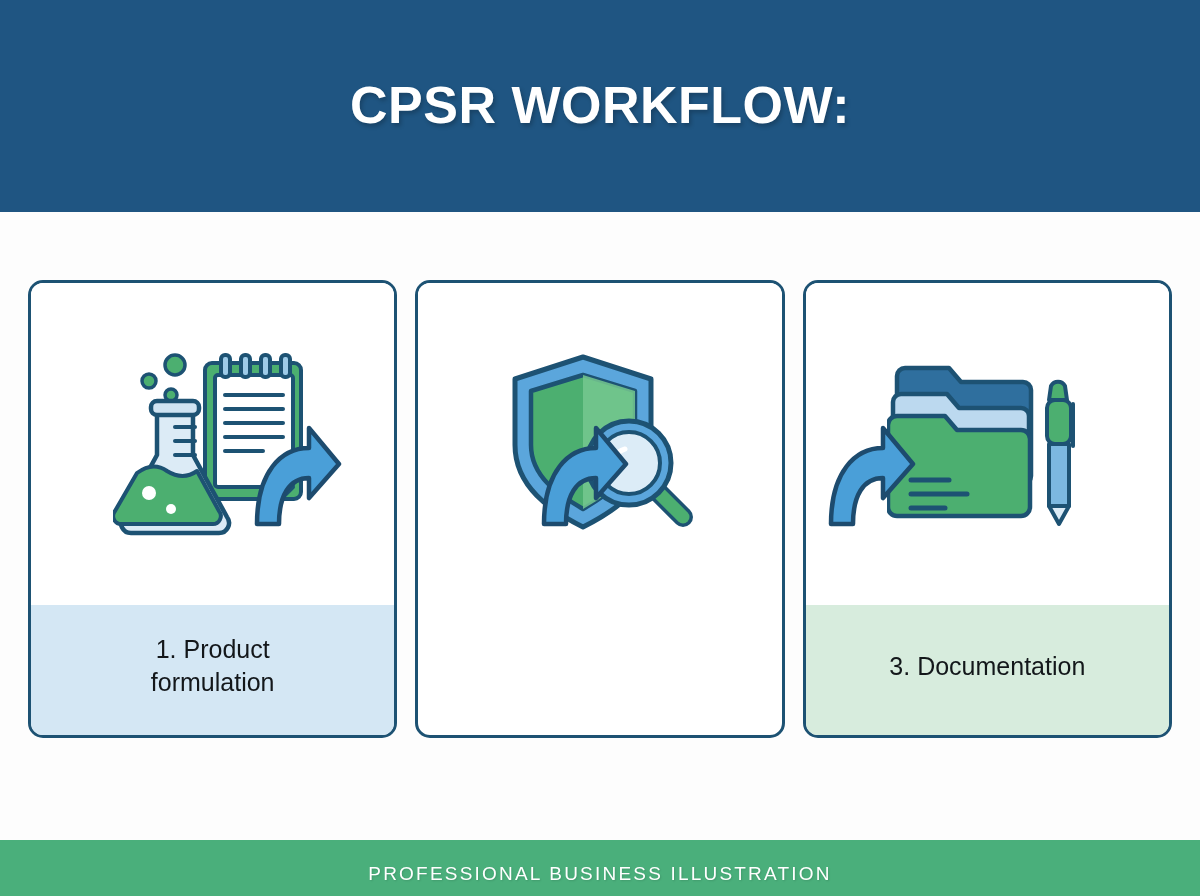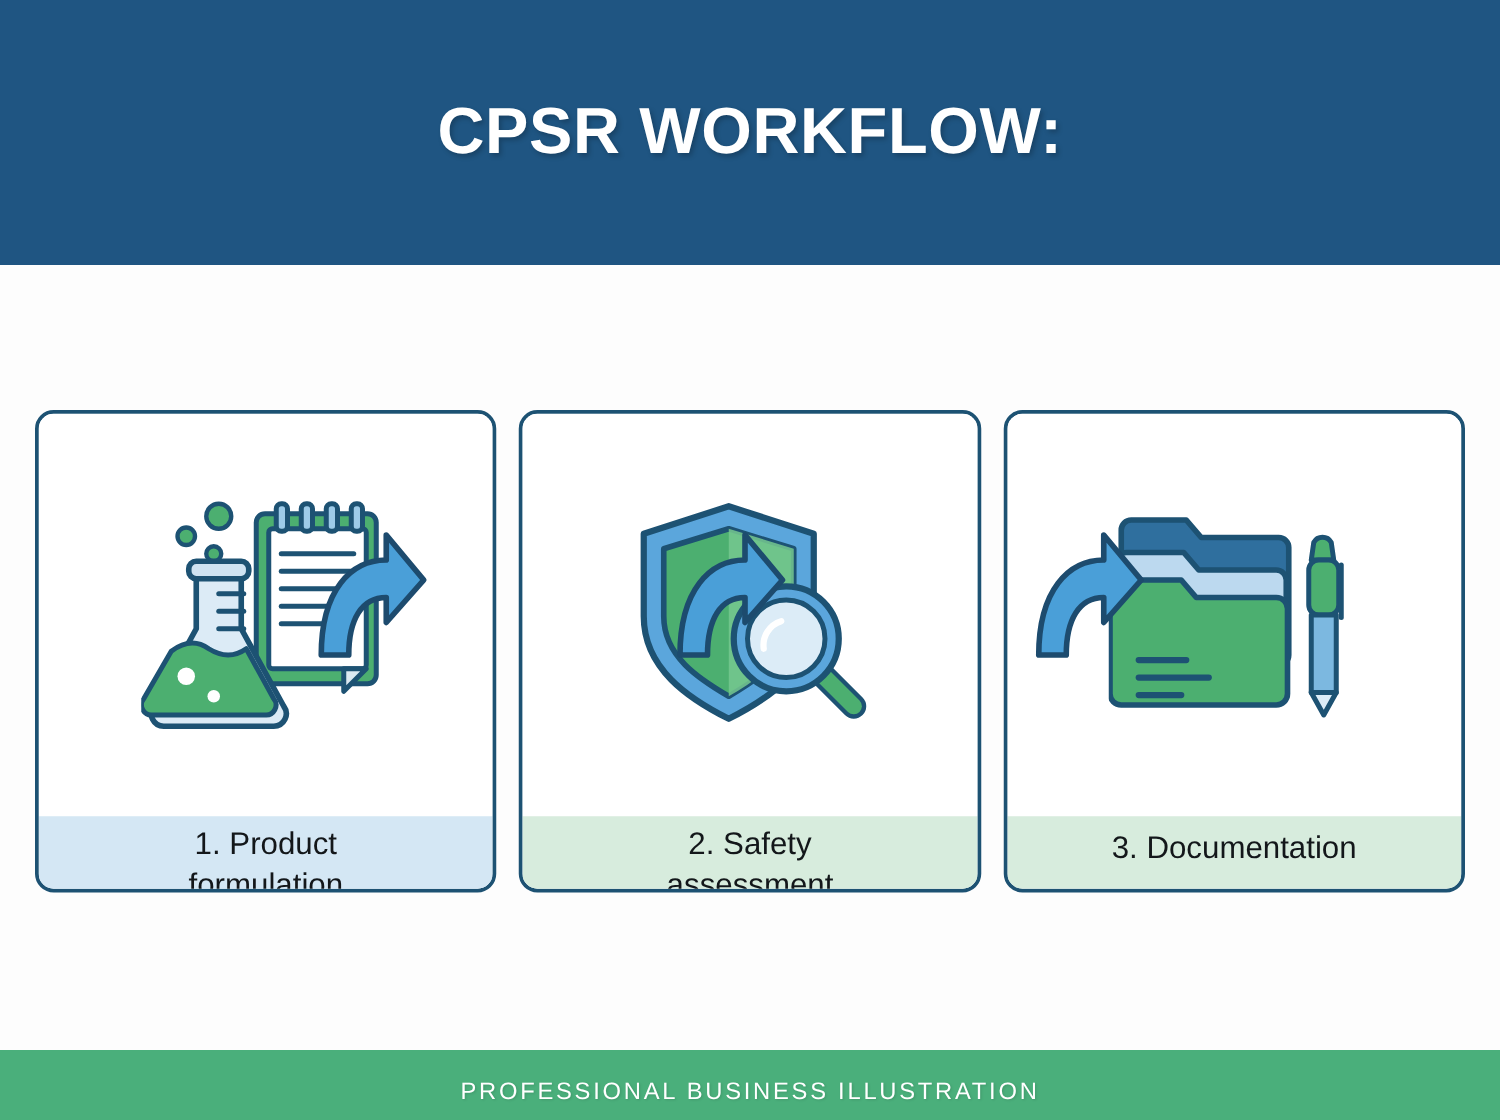--- a/index.html
+++ b/index.html
@@ -25,22 +25,22 @@
     line-height:1.18;
     text-align:center;
     letter-spacing:.5px;
     text-shadow:2px 3px 4px rgba(0,0,0,.22);
   }
   .header-title .line2{display:block;}
 
   
   .cards{
     position:absolute;left:28px;top:280px;
-    width:1144px;height:386px;
-    display:flex;gap:18px;margin-top:48px;
+    width:1144px;height:458px;
+    display:flex;gap:18px;
   }
   .card{
     position:relative;
     flex:1 1 0;
     border:3px solid #1d5273;
     border-radius:15px;
     background:#ffffff;
     display:flex;flex-direction:column;
     overflow:hidden;
     box-sizing:border-box;
@@ -160,26 +160,20 @@
           <path d="M78 26 L130 42 V96 c0 32 -28 50 -52 64 Z" fill="#76c88f" opacity=".85"></path>
 
           <path d="M150 140 l28 28" stroke="#1d5273" stroke-width="20" stroke-linecap="round"></path>
           <path d="M150 140 l28 28" stroke="#4caf70" stroke-width="13" stroke-linecap="round"></path>
 
           <circle cx="124" cy="114" r="42" fill="#5ba6dc" stroke="#1d5273" stroke-width="5"></circle>
           <circle cx="124" cy="114" r="31" fill="#dcecf7" stroke="#1d5273" stroke-width="4"></circle>
           <path d="M106 122 a20 20 0 0 1 14 -22" stroke="#ffffff" stroke-width="5" fill="none" stroke-linecap="round"></path>
         </svg>
       </div>
-      <div class="card-caption cap-green">
-        <span>
-          <span>2. Safety</span><br>
-          <span>assessment</span>
-        </span>
-      </div>
     </div>
 
     <div class="card">
       <div class="card-icon">
         <svg viewBox="0 0 200 180" width="200" height="180" aria-hidden="true">
 
           <path d="M18 14 h44 l12 14 h62 a8 8 0 0 1 8 8 v86 a8 8 0 0 1 -8 8 H18 a8 8 0 0 1 -8 -8 V22 a8 8 0 0 1 8 -8 Z" fill="#2f6f9e" stroke="#1d5273" stroke-width="4.5" stroke-linejoin="round"></path>
 
           <path d="M14 40 h46 l12 14 h62 a8 8 0 0 1 8 8 v68 a8 8 0 0 1 -8 8 H14 a8 8 0 0 1 -8 -8 V48 a8 8 0 0 1 8 -8 Z" fill="#bcd9ef" stroke="#1d5273" stroke-width="4.5" stroke-linejoin="round"></path>
 

